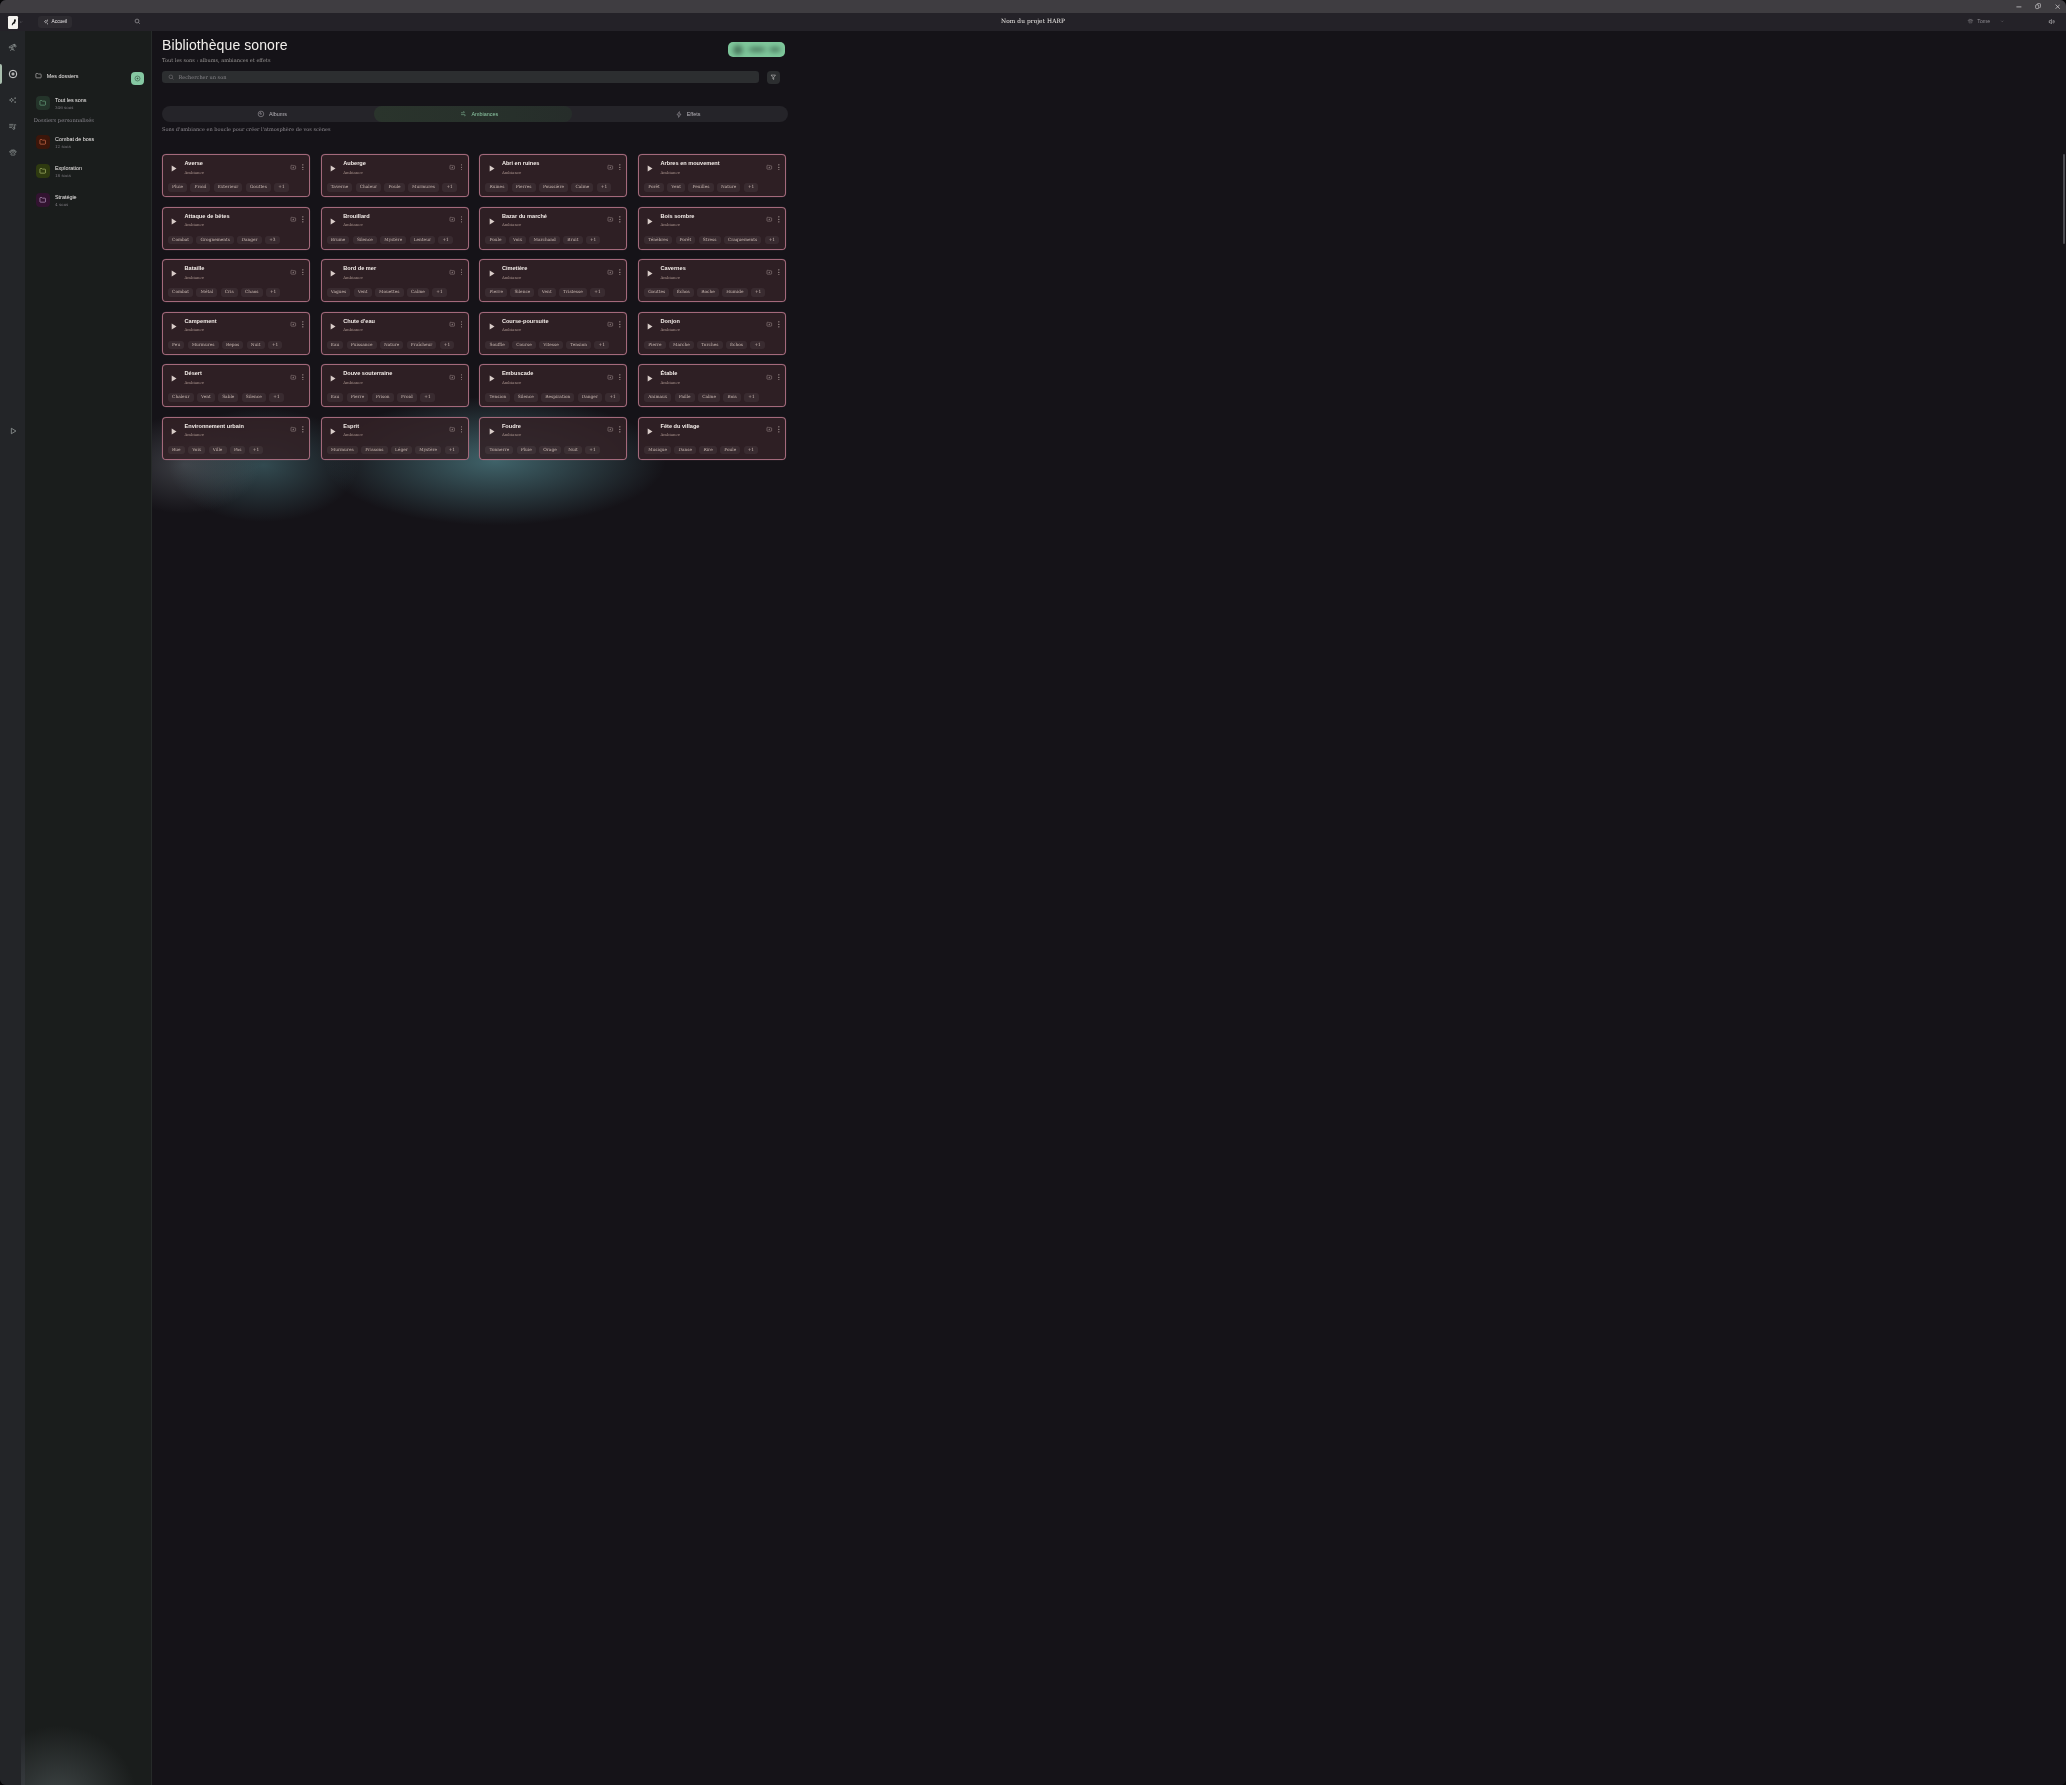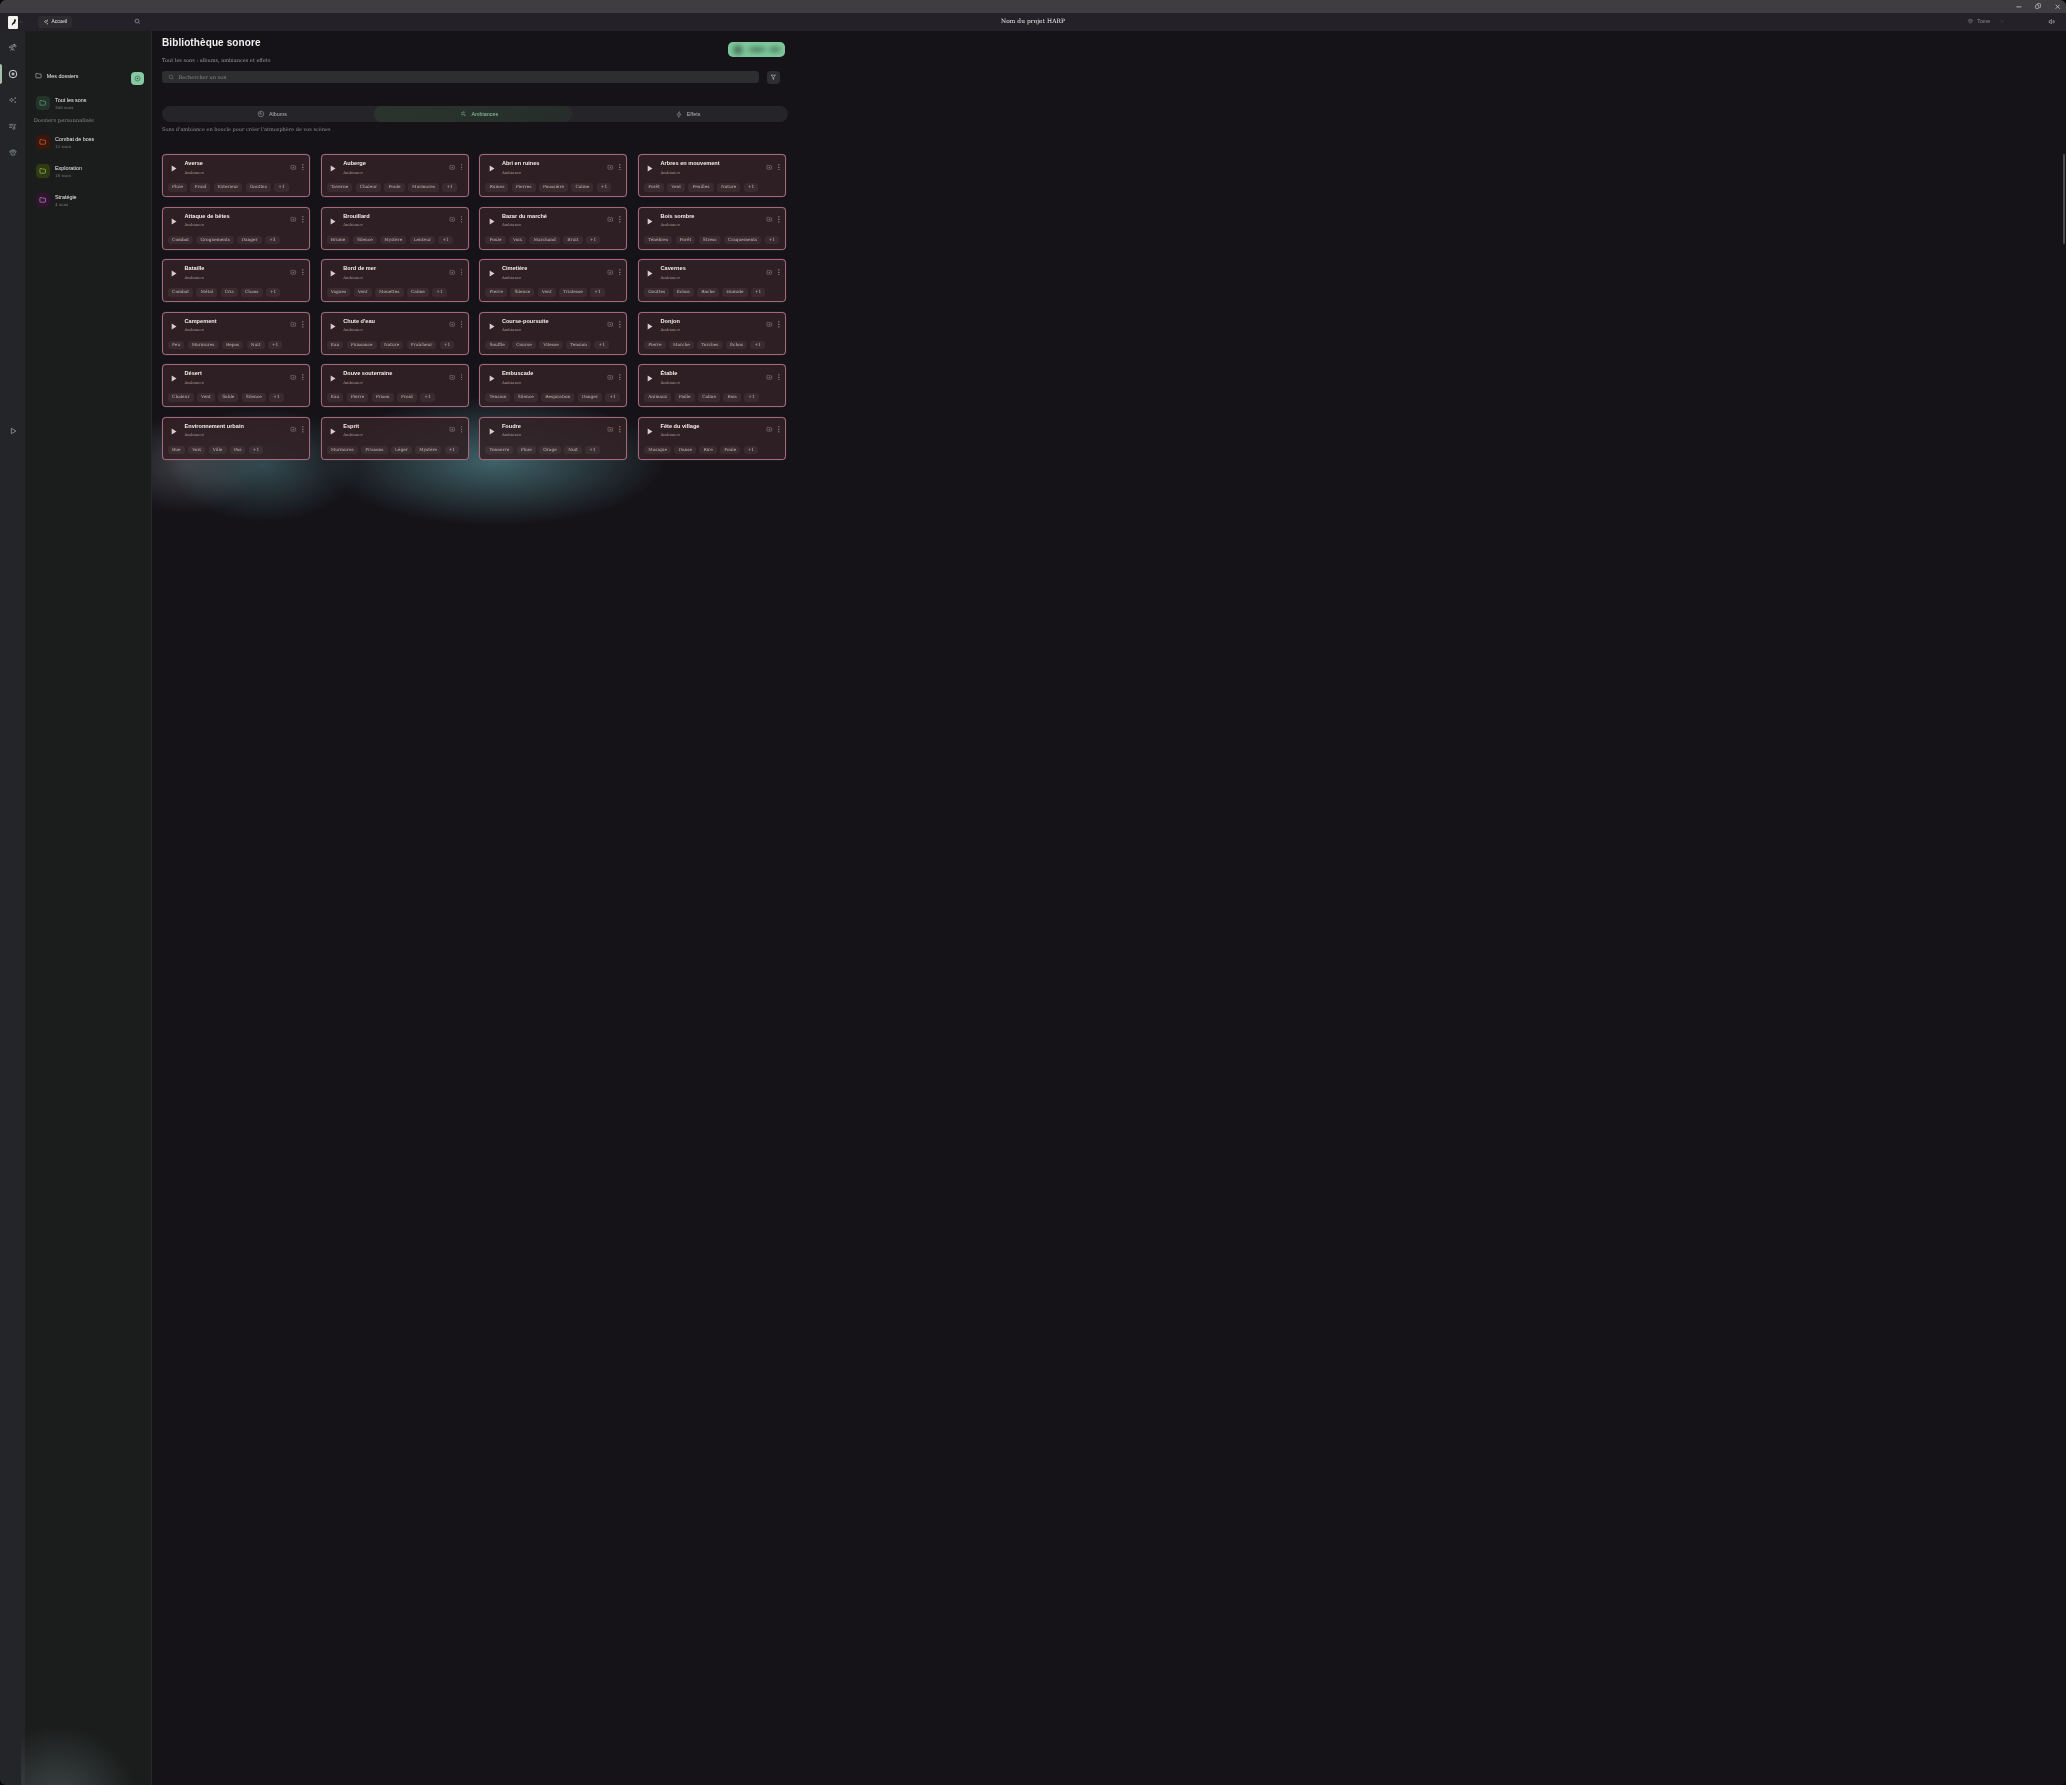--- a/index.html
+++ b/index.html
@@ -47,21 +47,21 @@
   .folder-item .fi-count { position:absolute; left:19px; top:9px; font-family:"DejaVu Serif", serif; font-size:4.1px; color:#7e7b81; }
   .section-label { position:absolute; left:8.7px; top:86px; font-family:"DejaVu Serif", serif; font-size:5.2px; color:#8b8890; }
 
   
   .main { position:absolute; left:152px; top:31px; right:0; bottom:0; background:#151318; overflow:hidden; }
   .glow { position:absolute; pointer-events:none; }
   .glow1 { left:157px; top:360px; width:372px; height:140px; background:radial-gradient(ellipse at center, rgba(98,164,172,.55), transparent 65%); }
   .glow2 { left:8.3px; top:372px; width:207px; height:124px; background:radial-gradient(ellipse at center, rgba(98,164,172,.38), transparent 65%); }
   .glow3 { left:-50px; top:380px; width:165px; height:107px; background:radial-gradient(ellipse at center, rgba(150,160,168,.30), transparent 65%); }
 
-  .page-title { position:absolute; left:10px; top:6.2px; font-size:10px; font-weight:bold; color:#f2efec; letter-spacing:0.1px; }
+  .page-title { position:absolute; left:10px; top:6.2px; font-size:14px; font-weight:normal; color:#f2efec; letter-spacing:0.1px; }
   .page-subtitle { position:absolute; left:10px; top:26px; font-family:"DejaVu Serif", serif; font-size:5px; color:#9b9896; }
 
   .search-bar { position:absolute; left:10px; top:40px; width:597px; height:12.4px; border-radius:3.3px; background:#2c2e30;
     display:flex; align-items:center; padding:0 5.8px; gap:4.5px; }
   .search-bar input { flex:1; background:transparent; border:none; outline:none; color:#cfccce;
     font-family:"DejaVu Serif", serif; font-size:5px; }
   .search-bar input::placeholder { color:#87868a; }
   .filter-btn { position:absolute; left:615px; top:40px; width:13.2px; height:13.2px; border-radius:3.7px; background:#2c2e30;
     display:flex; align-items:center; justify-content:center; color:#eceaea; cursor:pointer; }
 

